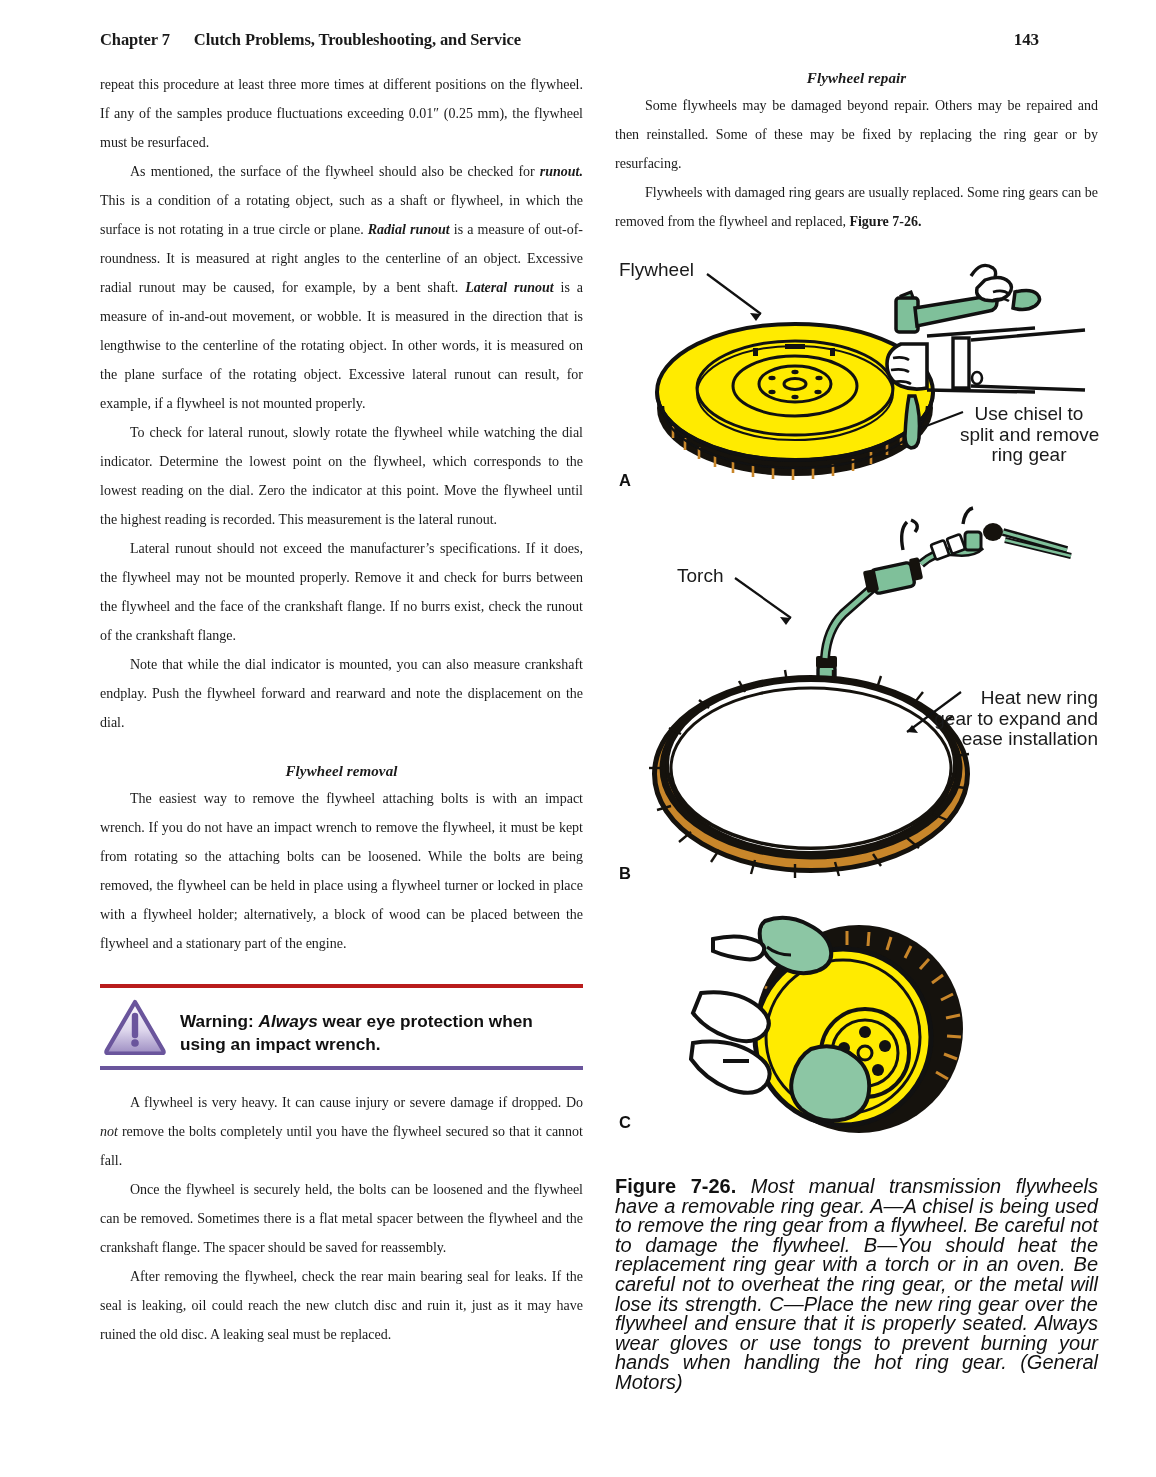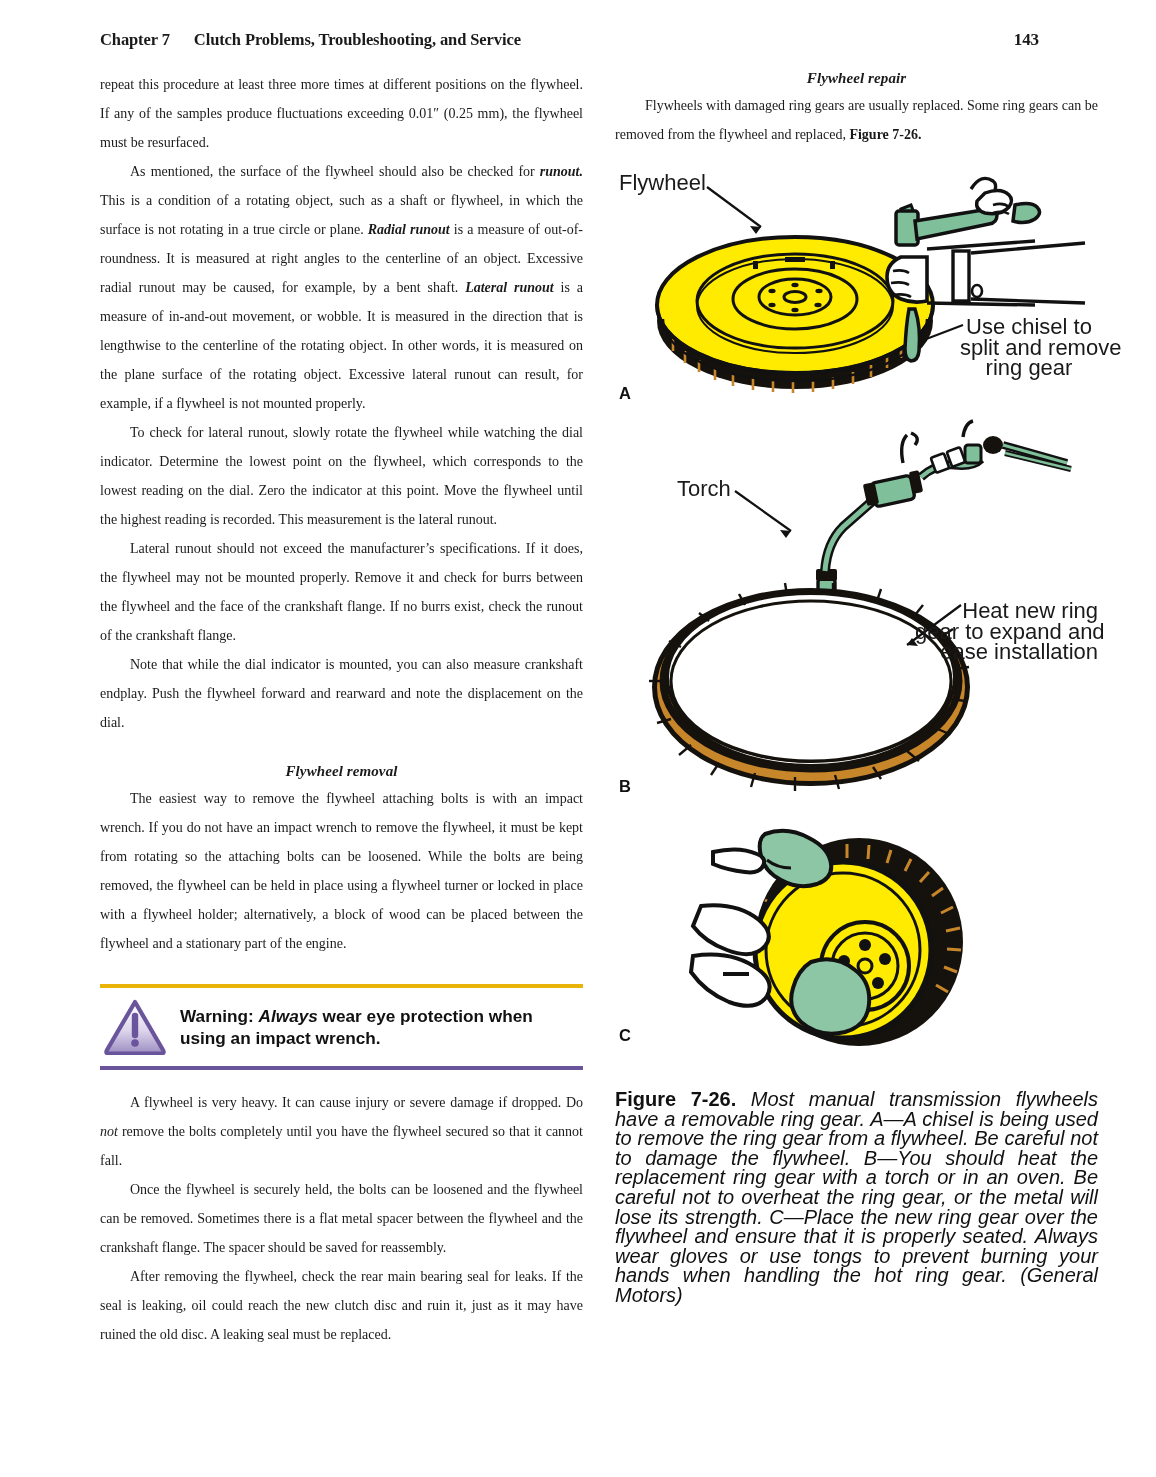--- a/index.html
+++ b/index.html
@@ -82,24 +82,24 @@
     text-align: center;
     letter-spacing: 0.1px;
   }
   h2.subhead.tight { margin-top: 20px; }
 
   
   .warning-box {
     margin: 26px 0 18px 0;
     position: relative;
     padding: 11px 0 11px 0;
-    border-top: 4px solid #eab308;
+    border-top: 4px solid #b91c1c;
     border-bottom: 4px solid #6a559c;
     display: flex;
-    align-items: center;
+    align-items: flex-end;
   }
   .warn-icon {
     flex: 0 0 auto;
     width: 62px;
     height: 56px;
     margin-left: 4px;
     margin-right: 14px;
   }
   .warn-text {
     font-family: "Liberation Sans", sans-serif;
@@ -121,21 +121,21 @@
   .panel-letter {
     position: absolute;
     font-family: "Liberation Sans", sans-serif;
     font-weight: bold;
     font-size: 16.5px;
     color: #111;
   }
   .callout {
     position: absolute;
     font-family: "Liberation Sans", sans-serif;
-    font-size: 22px;
+    font-size: 19px;
     line-height: 20.5px;
     color: #1a1a1a;
     white-space: pre;
   }
   .callout.right { text-align: right; }
   .callout.center { text-align: center; }
 
   .fig-caption {
     margin-top: 26px;
     font-family: "Liberation Sans", sans-serif;
@@ -205,20 +205,21 @@
 
       <p class="body">Once the flywheel is securely held, the bolts can be loosened and the flywheel can be removed. Sometimes there is a flat metal spacer between the flywheel and the crankshaft flange. The spacer should be saved for reassembly.</p>
 
       <p class="body">After removing the flywheel, check the rear main bearing seal for leaks. If the seal is leaking, oil could reach the new clutch disc and ruin it, just as it may have ruined the old disc. A leaking seal must be replaced.</p>
     </div>
 
     <div class="col col-right">
 
       <h2 class="subhead tight" style="margin-top:0;">Flywheel repair</h2>
 
+      <p class="body">Some flywheels may be damaged beyond repair. Others may be repaired and then reinstalled. Some of these may be fixed by replacing the ring gear or by resurfacing.</p>
 
       <p class="body">Flywheels with damaged ring gears are usually replaced. Some ring gears can be removed from the flywheel and replaced, <b>Figure 7-26.</b></p>
 
       <div class="figure">
 
         <div class="fig-panel" style="height:250px;">
           <svg width="483" height="250" viewBox="0 0 483 250" aria-hidden="true">
 
             <ellipse cx="180" cy="152" rx="138" ry="68" fill="#15120d"></ellipse>
 

